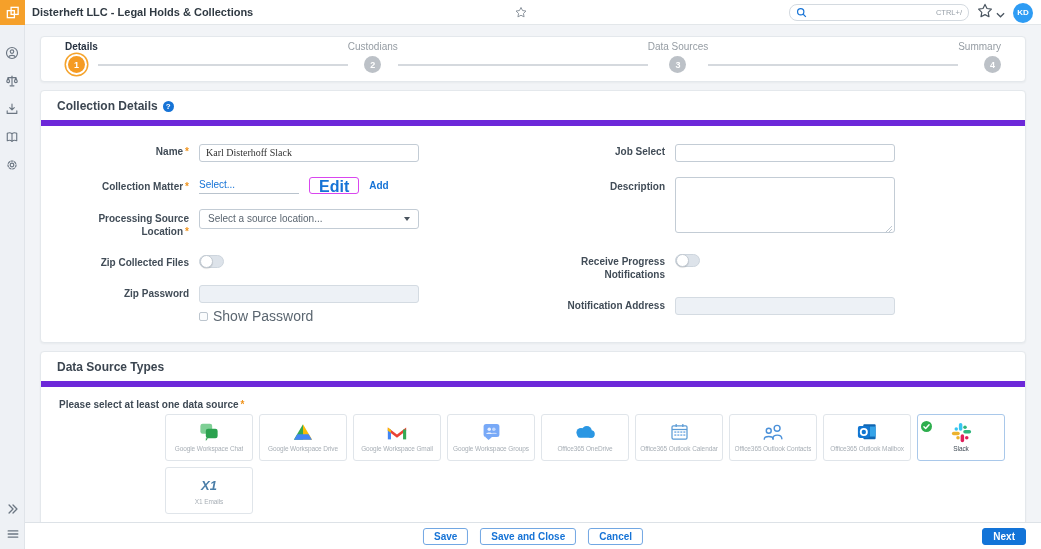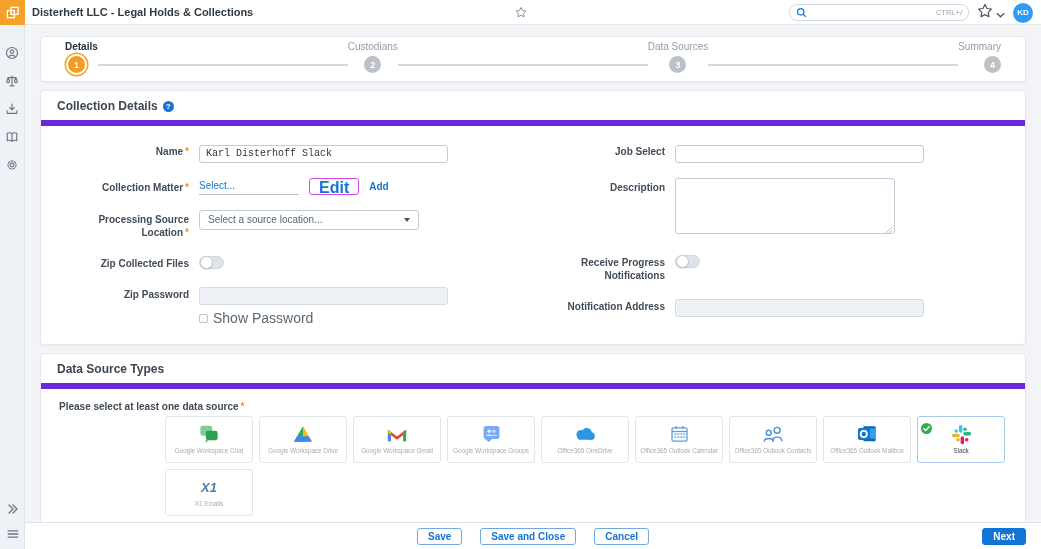--- a/index.html
+++ b/index.html
@@ -44,21 +44,21 @@
   .step.active .step-circle { background:#f59b22; box-shadow:0 0 0 2px #fff, 0 0 0 3.5px #f5a32b; margin:0 3px; }
   .connector { flex:1; height:2px; background:#d5d9de; margin-bottom:7.5px; }
 
   
   .details-card { margin-top:8px; }
   .cd-body { display:grid; grid-template-columns:1fr 1fr; column-gap:44px; padding:16px 18px 18px; }
   .fgrid { display:grid; grid-template-columns:130px 1fr; column-gap:10px; row-gap:15px; align-content:start; }
   .fgrid.right { grid-template-columns:110px 1fr; }
   .flabel { text-align:right; font-weight:bold; font-size:10px; color:#414c57; padding-top:3px; line-height:1.3; }
   .req { color:#f0941e; margin-left:2px; }
-  .input { width:249px; height:18px; border:1px solid #c3ccd5; border-radius:3px; padding:0 6px; font-size:10px; font-family:Liberation Mono, monospace; color:#333; background:#fff; }
+  .input { width:220px; height:18px; border:1px solid #c3ccd5; border-radius:3px; padding:0 6px; font-size:10px; font-family:Liberation Serif, serif; color:#333; background:#fff; }
   .input.ro { background:#edf1f6; border-color:#d4dbe2; }
   .txtarea { width:220px; height:56px; border:1px solid #c3ccd5; border-radius:3px; font-size:10px; font-family:inherit; color:#333; resize:none; position:relative; }
   .ta-wrap { position:relative; width:220px; }
   .ta-wrap::after { content:""; position:absolute; right:3px; bottom:4px; width:7px; height:7px;
      background:linear-gradient(135deg, transparent 45%, #bfc8d1 45% 53%, transparent 53% 68%, #bfc8d1 68% 76%, transparent 76%); }
   .matter-row { display:flex; align-items:center; gap:10px; }
   .matter-select { display:inline-block; width:100px; font-size:10px; color:#1673d6; border-bottom:1px solid #b9c3cd; padding:2px 0 3px; cursor:pointer; }
   .btn-outline { height:17px; padding:0 9px; font-size:16px; font-weight:600; font-family:inherit; color:#1673d6; background:#fff; border:1px solid #d946ef; border-radius:3px; cursor:pointer; }
   .link { font-size:10px; font-weight:600; color:#1673d6; text-decoration:none; cursor:pointer; }
   .select { width:220px; height:20px; border:1px solid #c3ccd5; border-radius:3px; background:#fff; display:flex; align-items:center; justify-content:space-between; padding:0 8px; font-size:10px; color:#5a6570; cursor:pointer; }
@@ -76,21 +76,21 @@
   .tiles { display:flex; flex-wrap:wrap; gap:6px; padding-left:106px; }
   .tile { width:88px; height:47px; border:1px solid #e0e5ea; border-radius:3px; background:#fff; position:relative; display:flex; flex-direction:column; align-items:center; justify-content:center; gap:4px; cursor:pointer; }
   .tile.selected { border-color:#a9c8ea; }
   .ticon { height:20px; display:flex; align-items:center; justify-content:center; }
   .tlabel { font-size:6.5px; letter-spacing:-0.1px; color:#a8afb6; line-height:1; white-space:nowrap; max-width:85px; overflow:hidden; }
   .tile.selected .tlabel { color:#3f4a55; }
   .badge { position:absolute; top:3px; left:3px; width:11px; height:11px; }
 
   
   .footer { position:absolute; bottom:0; left:25px; right:0; height:27px; background:#fff; border-top:1px solid #dde2e7; z-index:5; }
-  .footer-center { position:absolute; left:50%; transform:translateX(-50%); top:5px; display:flex; gap:18px; }
+  .footer-center { position:absolute; left:50%; transform:translateX(-50%); top:5px; display:flex; gap:12px; }
   .btn { height:17px; padding:0 10px; font-size:10px; font-weight:600; font-family:inherit; border-radius:3px; border:1px solid #71a7e3; background:#fff; color:#1673d6; cursor:pointer; }
   .btn-primary { position:absolute; right:15px; top:5px; background:#1374d8; color:#fff; border-color:#1374d8; }
 </style>
 </head>
 <body>
 
 <div class="topbar">
   <div class="logo">
     <svg width="15" height="15" viewBox="0 0 16 16">
         <rect x="2.5" y="6" width="7.5" height="7.5" fill="none" stroke="#fff" stroke-width="1.4"></rect>

